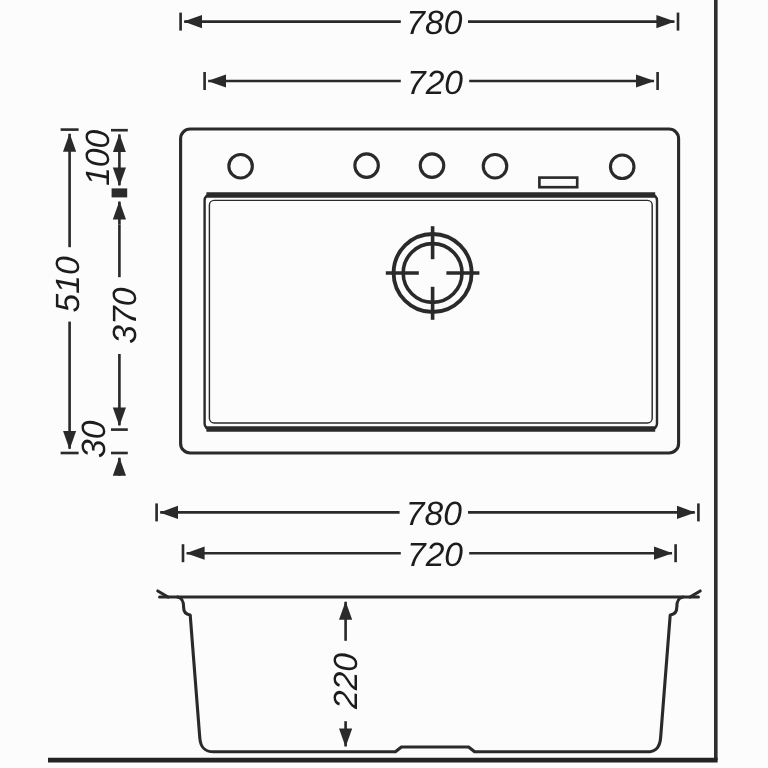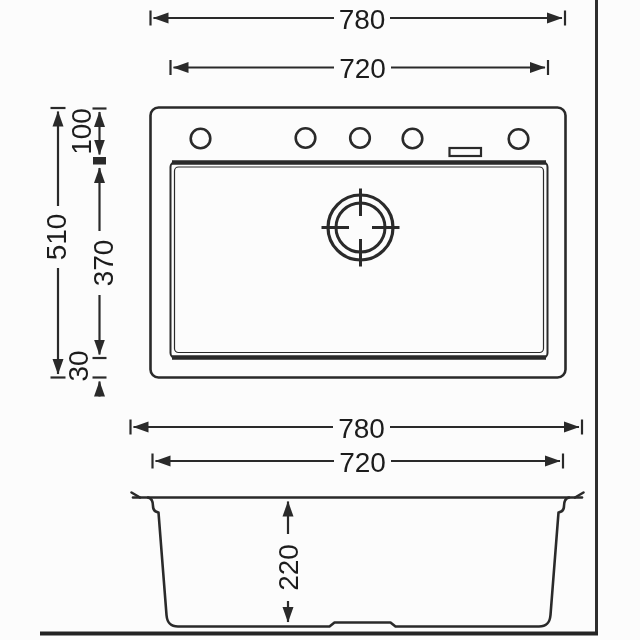--- a/index.html
+++ b/index.html
@@ -8,20 +8,21 @@
     width: 640px;
     height: 640px;
     background: #fcfcfc;
     overflow: hidden;
     font-family: "Liberation Sans", sans-serif;
   }
   #stage {
     position: relative;
     width: 640px;
     height: 640px;
+    font-style: italic;
   }
   svg { display: block; }
   .dim-text {
     font-family: "Liberation Sans", sans-serif;
     font-size: 28px;
     fill: #1c1c1c;
     text-anchor: middle;
     dominant-baseline: central;
   }
   .stroke { stroke: #2a2a2a; fill: none; }

